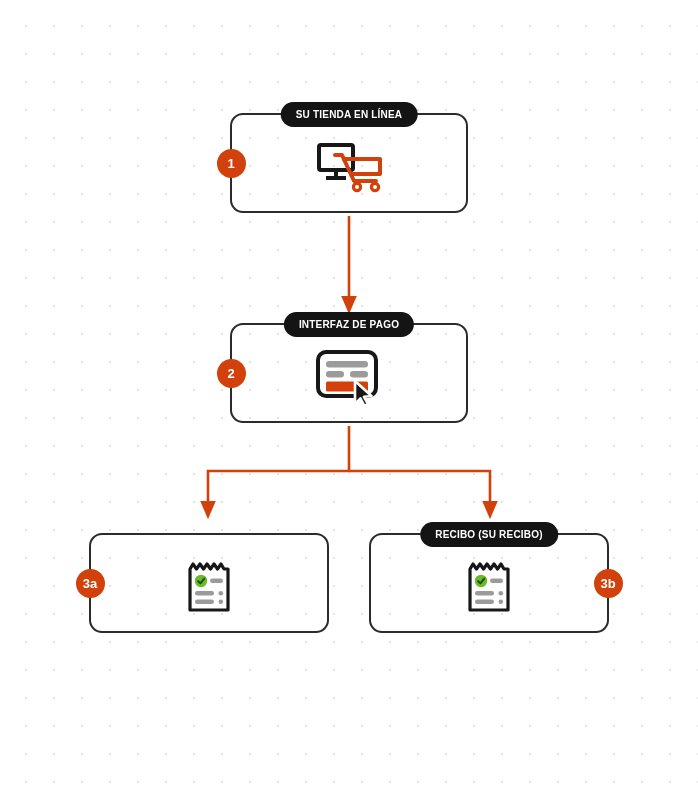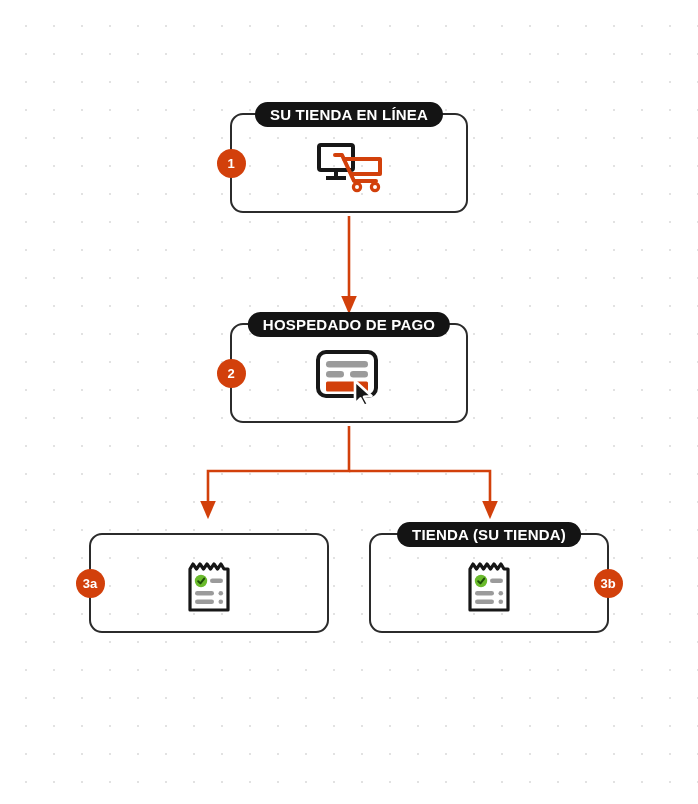--- a/index.html
+++ b/index.html
@@ -54,21 +54,21 @@
     position: absolute;
     top: -13px;
     left: 50%;
     transform: translateX(-50%);
     background: #141414;
     color: #ffffff;
     border-radius: 14px;
     height: 25px;
     line-height: 25px;
     padding: 0 15px;
-    font-size: 15px;
+    font-size: 10px;
     font-weight: bold;
     letter-spacing: 0.2px;
     white-space: nowrap;
   }
 
   
   .badge {
     position: absolute;
     width: 29px;
     height: 29px;
@@ -136,21 +136,21 @@
         <path d="M22,14 L29,14 L41,40 L63,40" fill="none" stroke="#d2400b" stroke-width="4" stroke-linecap="round" stroke-linejoin="round"></path>
         <path d="M31,18 L67,18 L67,33 L39,33" fill="none" stroke="#d2400b" stroke-width="4" stroke-linecap="round" stroke-linejoin="round"></path>
         <circle cx="44" cy="46" r="3.6" fill="none" stroke="#d2400b" stroke-width="3.2"></circle>
         <circle cx="62" cy="46" r="3.6" fill="none" stroke="#d2400b" stroke-width="3.2"></circle>
       </svg>
     </div>
   </div>
 
   <div class="node node-2">
     <div class="badge badge-left">2</div>
-    <div class="pill">HOSPEDADO DE PAGO</div>
+    <div class="pill">INTERFAZ DE PAGO</div>
     <div class="icon-wrap">
       <svg width="72" height="58" viewBox="0 0 72 58">
         <rect x="5" y="4" width="58" height="44" rx="8" fill="#ffffff" stroke="#171717" stroke-width="4"></rect>
         <rect x="13" y="13" width="42" height="6.5" rx="3.2" fill="#9b9b9b"></rect>
         <rect x="13" y="23" width="18" height="6.5" rx="3.2" fill="#9b9b9b"></rect>
         <rect x="37" y="23" width="18" height="6.5" rx="3.2" fill="#9b9b9b"></rect>
         <rect x="13" y="33.5" width="42" height="10" rx="1.5" fill="#d2400b"></rect>
 
         <path d="M42,33 L42,56 L47.5,50.5 L51.5,58 L55,56 L51,48.8 L58.5,48 Z" fill="#171717" stroke="#ffffff" stroke-width="2.6" stroke-linejoin="round"></path>
       </svg>
@@ -169,21 +169,21 @@
         <rect x="11" y="31" width="19" height="4.6" rx="2.3" fill="#9b9b9b"></rect>
         <rect x="34.5" y="31" width="4.6" height="4.6" rx="2.3" fill="#9b9b9b"></rect>
         <rect x="11" y="39.5" width="19" height="4.6" rx="2.3" fill="#9b9b9b"></rect>
         <rect x="34.5" y="39.5" width="4.6" height="4.6" rx="2.3" fill="#9b9b9b"></rect>
       </svg>
     </div>
   </div>
 
   <div class="node node-3b">
     <div class="badge badge-right">3b</div>
-    <div class="pill">TIENDA (SU TIENDA)</div>
+    <div class="pill">RECIBO (SU RECIBO)</div>
     <div class="icon-wrap">
       <svg width="50" height="54" viewBox="0 0 50 54">
         <path d="M6,9 L9,4 L12.5,9 L16,4 L19.5,9 L23,4 L26.5,9 L30,4 L33.5,9 L37,4 L40,9
                  L44,9 L44,50 L6,50 Z" fill="#ffffff" stroke="#171717" stroke-width="3.2" stroke-linejoin="round"></path>
         <circle cx="17" cy="21" r="6.2" fill="#6aba2c"></circle>
         <path d="M14.2,21.2 L16.4,23.4 L20.2,18.6" fill="none" stroke="#1d4d08" stroke-width="2" stroke-linecap="round" stroke-linejoin="round"></path>
         <rect x="26" y="18.5" width="13" height="4.6" rx="2.3" fill="#9b9b9b"></rect>
         <rect x="11" y="31" width="19" height="4.6" rx="2.3" fill="#9b9b9b"></rect>
         <rect x="34.5" y="31" width="4.6" height="4.6" rx="2.3" fill="#9b9b9b"></rect>
         <rect x="11" y="39.5" width="19" height="4.6" rx="2.3" fill="#9b9b9b"></rect>

